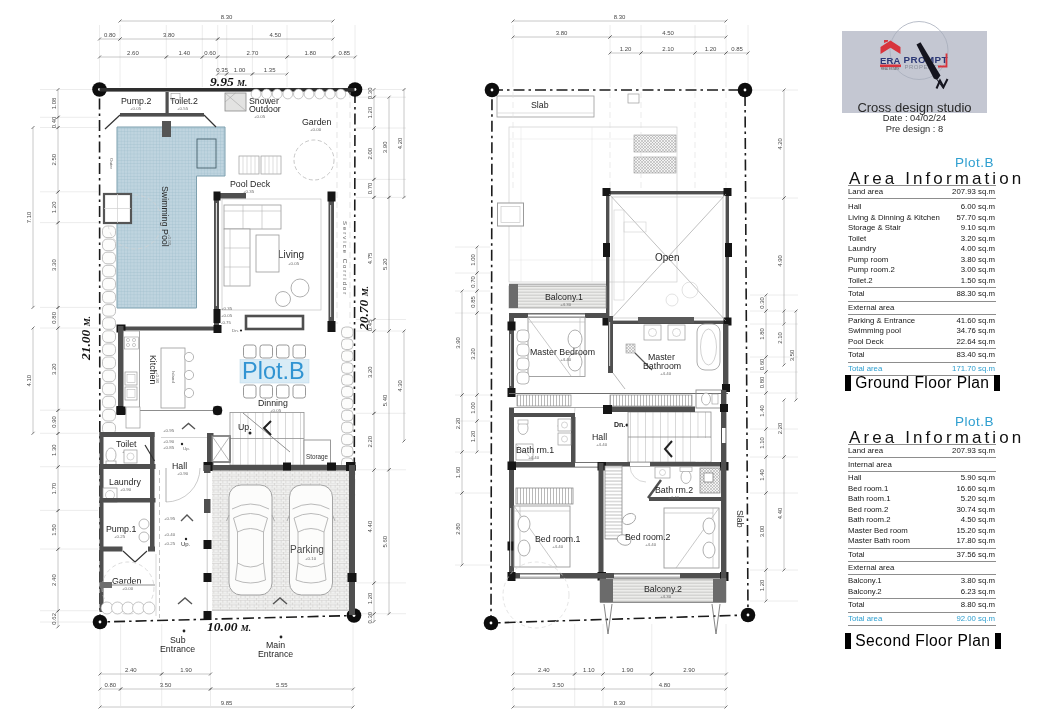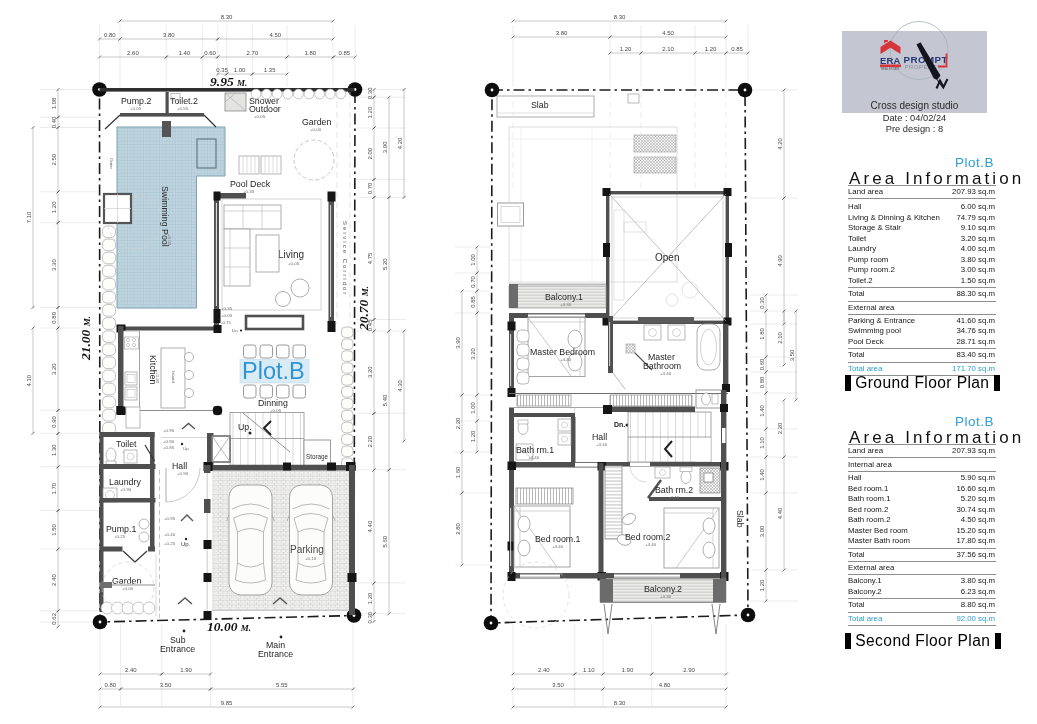--- a/index.html
+++ b/index.html
@@ -1551,48 +1551,48 @@
 .row{position:absolute;left:0;width:148px;font-size:7.8px;color:#161616;white-space:nowrap}
 .row span{position:absolute;right:1px}
 .rule{position:absolute;left:0;width:148px;border-top:1px solid #8d8d8d;height:0}
 .blue{color:#2f9fd0}
 .hdr1{position:absolute;right:2px;font-size:13.5px;color:#2f9fd0;letter-spacing:0.5px}
 .hdr2{position:absolute;left:1px;font-size:17px;color:#111;letter-spacing:3.1px;white-space:nowrap}
 .title{position:absolute;left:845px;width:152px;font-size:15.6px;color:#000;white-space:nowrap;letter-spacing:0.4px}
 .bar{display:inline-block;width:5.5px;height:16px;background:#000;vertical-align:-3px}
 </style>
 
-<div class="pnl ctr" style="top:100px;font-size:10px;color:#2a2a2a">Cross design studio</div>
+<div class="pnl ctr" style="top:100px;font-size:13px;color:#2a2a2a">Cross design studio</div>
 
 <div class="pnl ctr" style="top:112.5px;font-size:9.3px;color:#2a2a2a">Date : 04/02/24</div>
 
 <div class="pnl ctr" style="top:124px;font-size:9.3px;color:#2a2a2a">Pre design : 8</div>
 
 <div class="tbl" style="top:155px;height:250px">
 <div class="hdr1" style="top:0px">Plot.B</div>
 <div class="hdr2" style="top:13.5px">Area Information</div>
 <div class="rule" style="top:29.5px"></div>
 <div class="row" style="top:31.5px">Land area<span>207.93 sq.m</span></div>
 <div class="rule" style="top:42.5px"></div>
 <div class="row" style="top:47px">Hall<span>6.00 sq.m</span></div>
-<div class="row" style="top:57.5px">Living &amp; Dinning &amp; Kitchen<span>74.79 sq.m</span></div>
+<div class="row" style="top:57.5px">Living &amp; Dinning &amp; Kitchen<span>57.70 sq.m</span></div>
 <div class="row" style="top:68px">Storage &amp; Stair<span>9.10 sq.m</span></div>
 <div class="row" style="top:78.5px">Toilet<span>3.20 sq.m</span></div>
 <div class="row" style="top:89px">Laundry<span>4.00 sq.m</span></div>
 <div class="row" style="top:99.5px">Pump room<span>3.80 sq.m</span></div>
 <div class="row" style="top:110px">Pump room.2<span>3.00 sq.m</span></div>
 <div class="row" style="top:120.5px">Toilet.2<span>1.50 sq.m</span></div>
 <div class="rule" style="top:132px"></div>
 <div class="row" style="top:134px">Total<span>88.30 sq.m</span></div>
 <div class="rule" style="top:145.5px"></div>
 <div class="row" style="top:147.5px">External area<span></span></div>
 <div class="rule" style="top:158.5px"></div>
 <div class="row" style="top:160.5px">Parking &amp; Entrance<span>41.60 sq.m</span></div>
 <div class="row" style="top:171px">Swimming pool<span>34.76 sq.m</span></div>
-<div class="row" style="top:181.5px">Pool Deck<span>28.71 sq.m</span></div>
+<div class="row" style="top:181.5px">Pool Deck<span>22.64 sq.m</span></div>
 <div class="rule" style="top:193px"></div>
 <div class="row" style="top:195px">Total<span>83.40 sq.m</span></div>
 <div class="rule" style="top:206.5px"></div>
 <div class="row blue" style="top:208.5px">Total area<span>171.70 sq.m</span></div>
 <div class="rule" style="top:220px"></div>
 </div>
 
 <div class="title" style="top:374px"><span class="bar"></span>&nbsp;Ground Floor Plan&nbsp;<span class="bar"></span></div>
 
 <div class="tbl" style="top:414px;height:250px">

